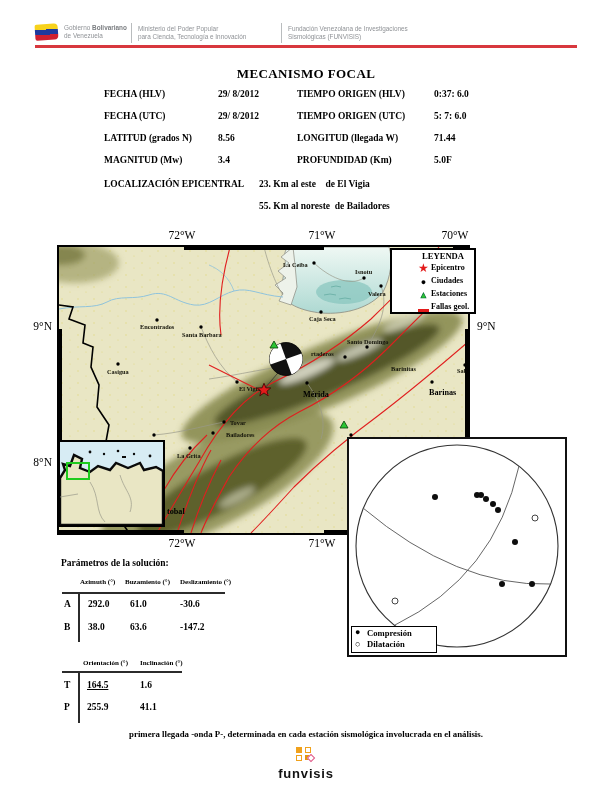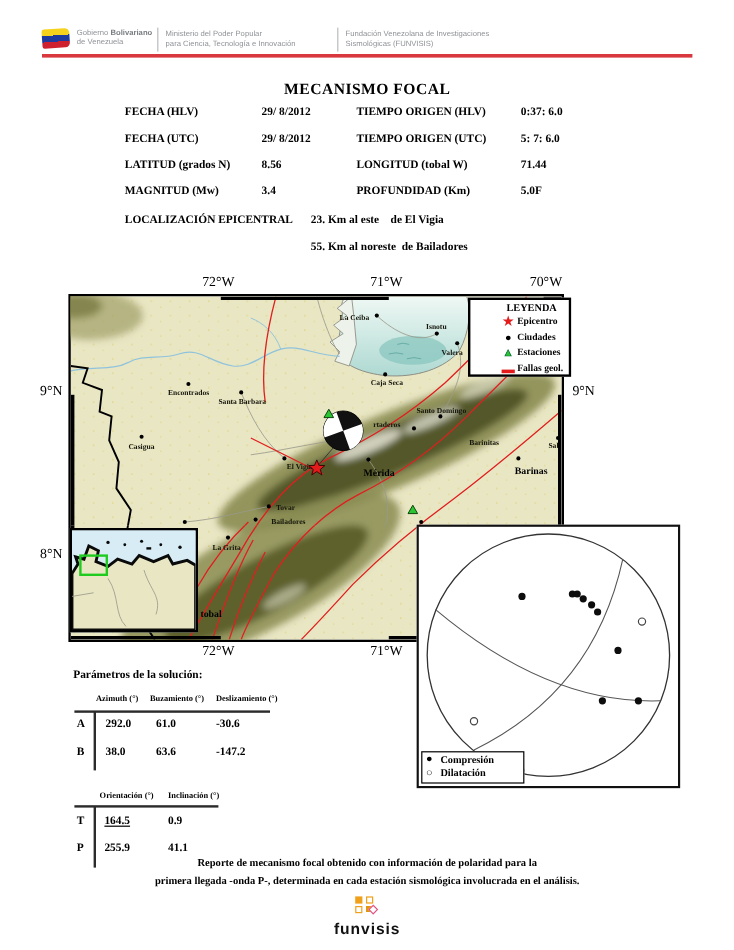--- a/index.html
+++ b/index.html
@@ -93,21 +93,21 @@
       <span class="cell" style="left: 104px; top: 0px;">FECHA (HLV)</span>
       <span class="cell" style="left: 218px; top: 0px;">29/ 8/2012</span>
       <span class="cell" style="left: 297px; top: 0px;">TIEMPO ORIGEN (HLV)</span>
       <span class="cell" style="left: 434px; top: 0px;">0:37: 6.0</span>
       <span class="cell" style="left: 104px; top: 22px;">FECHA (UTC)</span>
       <span class="cell" style="left: 218px; top: 22px;">29/ 8/2012</span>
       <span class="cell" style="left: 297px; top: 22px;">TIEMPO ORIGEN (UTC)</span>
       <span class="cell" style="left: 434px; top: 22px;">5: 7: 6.0</span>
       <span class="cell" style="left: 104px; top: 44px;">LATITUD (grados N)</span>
       <span class="cell" style="left: 218px; top: 44px;">8.56</span>
-      <span class="cell" style="left: 297px; top: 44px;">LONGITUD (tobal W)</span>
+      <span class="cell" style="left: 297px; top: 44px;">LONGITUD (llegada W)</span>
       <span class="cell" style="left: 434px; top: 44px;">71.44</span>
       <span class="cell" style="left: 104px; top: 66px; text-align: right;">MAGNITUD (Mw)</span>
       <span class="cell" style="left: 218px; top: 66px;">3.4</span>
       <span class="cell" style="left: 297px; top: 66px;">PROFUNDIDAD (Km)</span>
       <span class="cell" style="left: 434px; top: 66px;">5.0F</span>
     </div>
 
   <div class="abs cell" style="left:104px;top:179px;">LOCALIZACIÓN EPICENTRAL</div>
   <div class="abs cell pre" style="left:259px;top:179px;">23. Km al este    de El Vigia</div>
   <div class="abs cell pre" style="left:259px;top:201px;">55. Km al noreste  de Bailadores</div>
@@ -339,27 +339,26 @@
       <span class="cell" style="left: 130px; top: 44px;">63.6</span>
       <span class="cell" style="left: 180px; top: 44px;">-147.2</span>
     </div>
   <div class="abs" id="axes-table" style="left:0;top:659px;width:300px;height:70px;">
     <div class="tline" style="left:62px;top:12px;width:120px;height:2px;"></div>
     <div class="tline" style="left:78px;top:13px;width:1.5px;height:51px;"></div>
   <span class="thead" style="left: 83px; top: 0px;">Orientación (°)</span>
       <span class="thead" style="left: 140px; top: 0px;">Inclinación (°)</span>
       <span class="cell" style="left: 64px; top: 21px;">T</span>
       <span class="cell" style="left: 87px; top: 21px; text-decoration: underline;">164.5</span>
-      <span class="cell" style="left: 140px; top: 21px;">0.9</span>
+      <span class="cell" style="left: 140px; top: 21px;">1.6</span>
       <span class="cell" style="left: 64px; top: 43px;">P</span>
       <span class="cell" style="left: 87px; top: 43px;">255.9</span>
       <span class="cell" style="left: 140px; top: 43px;">41.1</span>
     </div>
 
-  <div class="abs foot" style="top:714px;">Reporte de mecanismo focal obtenido con información de polaridad para la</div>
   <div class="abs" id="logo">
     <div id="logo-ic">
       <i class="sq1"></i>
         <i class="sq2"></i>
         <i class="sq3"></i>
         <i class="sq4"></i>
         <i class="dia"></i>
     </div>
     <div id="logo-tx">funvisis</div>
   </div>

